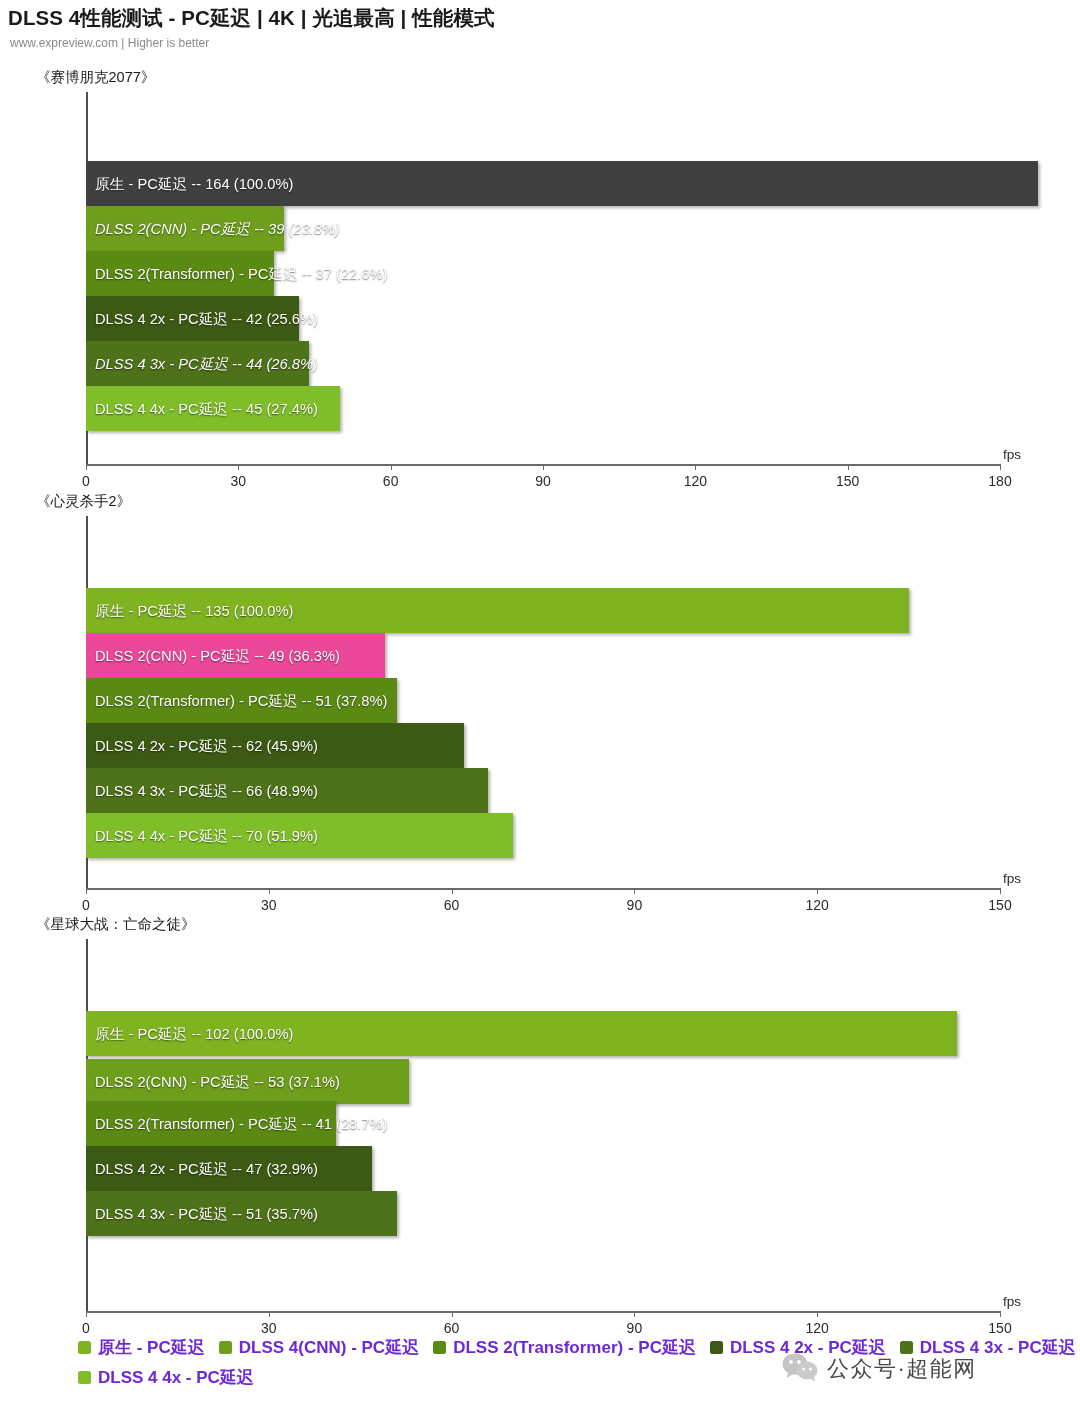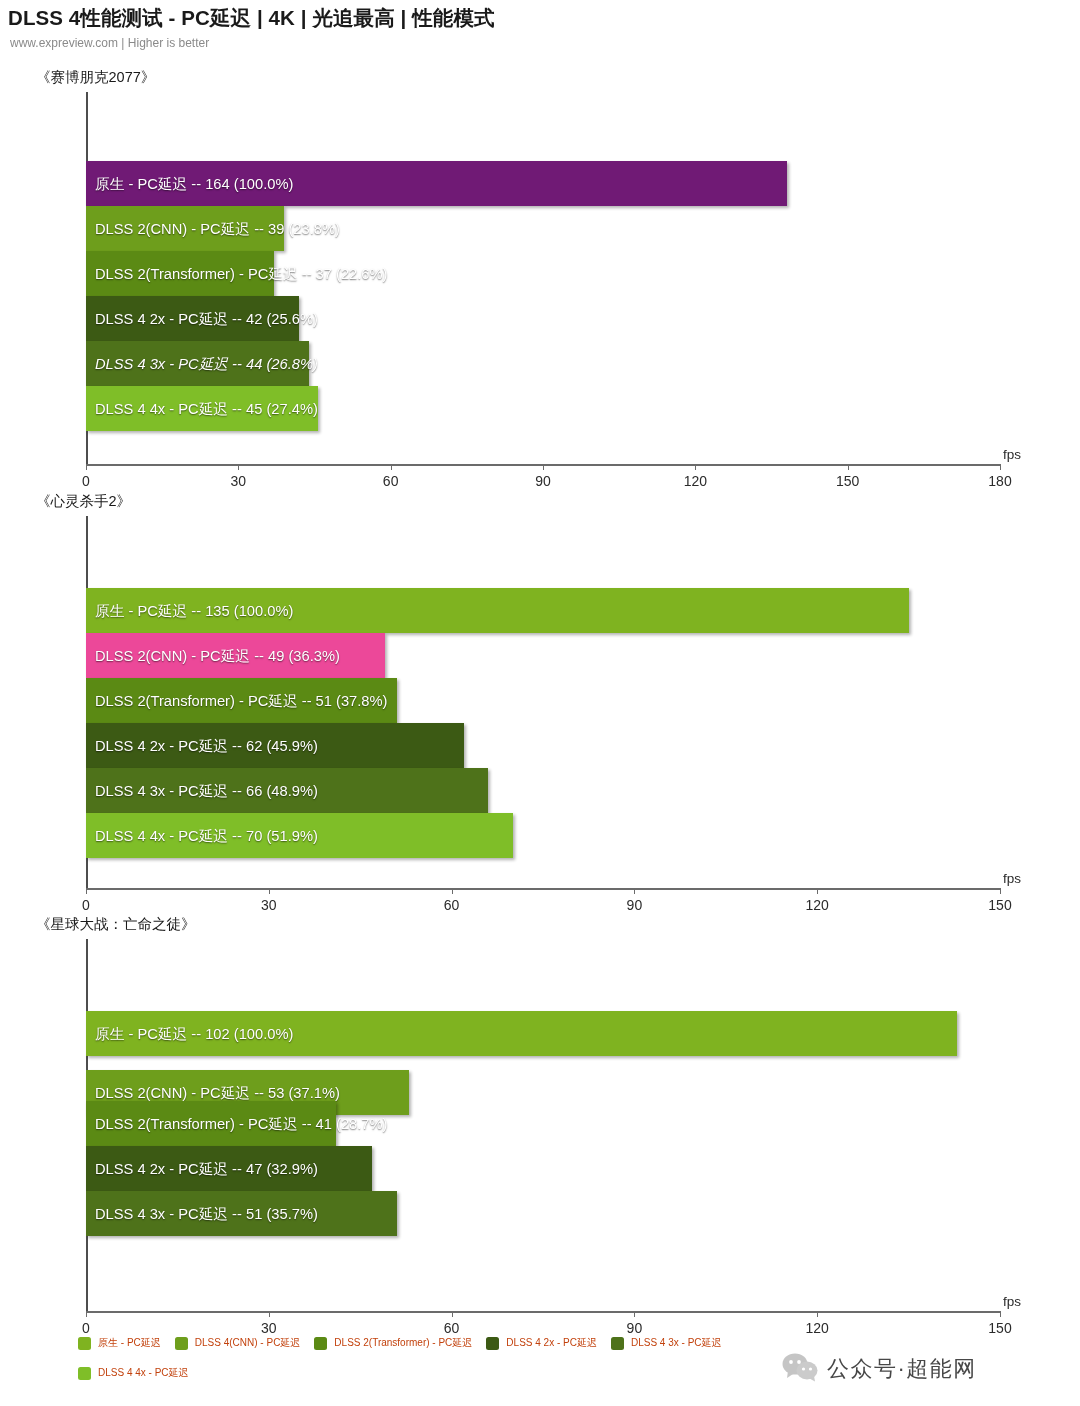--- a/index.html
+++ b/index.html
@@ -115,22 +115,23 @@
     align-items: center;
     margin-right: 14px;
   }
   .legend-swatch {
     width: 13px; height: 13px;
     border-radius: 2.5px;
     margin-right: 7px;
     flex: 0 0 auto;
   }
   .legend-text {
-    font-size: 10px;
-    color: #c2410c;
+    font-size: 17px;
+    color: #6d28d9;
+    font-weight: bold;
   }
 
   
   .watermark {
     position: absolute;
     left: 782px; top: 1352px;
     display: flex;
     align-items: center;
     opacity: 0.96;
   }
@@ -165,36 +166,36 @@
           <div class="tick-label" style="left: 304.667px; top: 381px;">60</div>
           <div class="tick" style="left: 457px; top: 372px;"></div>
           <div class="tick-label" style="left: 457px; top: 381px;">90</div>
           <div class="tick" style="left: 609.333px; top: 372px;"></div>
           <div class="tick-label" style="left: 609.333px; top: 381px;">120</div>
           <div class="tick" style="left: 761.667px; top: 372px;"></div>
           <div class="tick-label" style="left: 761.667px; top: 381px;">150</div>
           <div class="tick" style="left: 914px; top: 372px;"></div>
           <div class="tick-label" style="left: 914px; top: 381px;">180</div>
           <div class="axis-unit" style="left: 917px; top: 355px;">fps</div>
-          <div class="bar" style="width: 701px; height: 45px; top: 69px; background: #701a75;">
+          <div class="bar" style="width: 952px; height: 45px; top: 69px; background: #404040;">
             <div class="bar-label">原生 - PC延迟  --  164 (100.0%)</div>
           </div>
-          <div class="bar" style="width: 198.033px; height: 45px; top: 114px; background: rgb(110, 158, 28);">
+          <div class="bar" style="width: 198.033px; height: 45px; top: 114px; background: rgb(110, 158, 28); font-style: italic;">
             <div class="bar-label">DLSS 2(CNN)  -  PC延迟  --  39 (23.8%)</div>
           </div>
           <div class="bar" style="width: 187.878px; height: 45px; top: 159px; background: rgb(91, 138, 20);">
             <div class="bar-label">DLSS 2(Transformer) - PC延迟  --  37 (22.6%)</div>
           </div>
           <div class="bar" style="width: 213.267px; height: 45px; top: 204px; background: rgb(60, 90, 20);">
             <div class="bar-label">DLSS 4 2x - PC延迟  --  42 (25.6%)</div>
           </div>
           <div class="bar" style="width: 223.422px; height: 45px; top: 249px; background: rgb(78, 114, 26); font-style: italic;">
             <div class="bar-label">DLSS 4 3x  - PC延迟  --  44 (26.8%)</div>
           </div>
-          <div class="bar" style="width: 232px; height: 45px; top: 294px; background: rgb(127, 190, 40);">
+          <div class="bar" style="width: 254px; height: 45px; top: 294px; background: rgb(127, 190, 40);">
             <div class="bar-label">DLSS 4 4x  - PC延迟  --  45 (27.4%)</div>
           </div>
         </div>
       </div>
       <div class="chart-block" style="top: 492px;">
         <div class="chart-title">《心灵杀手2》</div>
         <div class="plot" style="top: 24px; width: 914px; height: 372px;">
           <div class="y-axis" style="height: 372px;"></div>
           <div class="x-axis" style="top: 372px; width: 914px;"></div>
           <div class="tick" style="left: 0px; top: 372px;"></div>
@@ -244,21 +245,21 @@
           <div class="tick" style="left: 548.4px; top: 372px;"></div>
           <div class="tick-label" style="left: 548.4px; top: 381px;">90</div>
           <div class="tick" style="left: 731.2px; top: 372px;"></div>
           <div class="tick-label" style="left: 731.2px; top: 381px;">120</div>
           <div class="tick" style="left: 914px; top: 372px;"></div>
           <div class="tick-label" style="left: 914px; top: 381px;">150</div>
           <div class="axis-unit" style="left: 917px; top: 355px;">fps</div>
           <div class="bar" style="width: 871.347px; height: 45px; top: 72px; background: rgb(127, 179, 32);">
             <div class="bar-label">原生 - PC延迟  --  102 (100.0%)</div>
           </div>
-          <div class="bar" style="width: 322.947px; height: 45px; top: 131px; background: rgb(110, 158, 28);">
+          <div class="bar" style="width: 322.947px; height: 45px; top: 120px; background: rgb(110, 158, 28);">
             <div class="bar-label">DLSS 2(CNN)  -  PC延迟  --  53 (37.1%)</div>
           </div>
           <div class="bar" style="width: 249.827px; height: 45px; top: 162px; background: rgb(91, 138, 20);">
             <div class="bar-label">DLSS 2(Transformer) - PC延迟  --  41 (28.7%)</div>
           </div>
           <div class="bar" style="width: 286.387px; height: 45px; top: 207px; background: rgb(60, 90, 20);">
             <div class="bar-label">DLSS 4 2x - PC延迟  --  47 (32.9%)</div>
           </div>
           <div class="bar" style="width: 310.76px; height: 45px; top: 252px; background: rgb(78, 114, 26);">
             <div class="bar-label">DLSS 4 3x  - PC延迟  --  51 (35.7%)</div>

